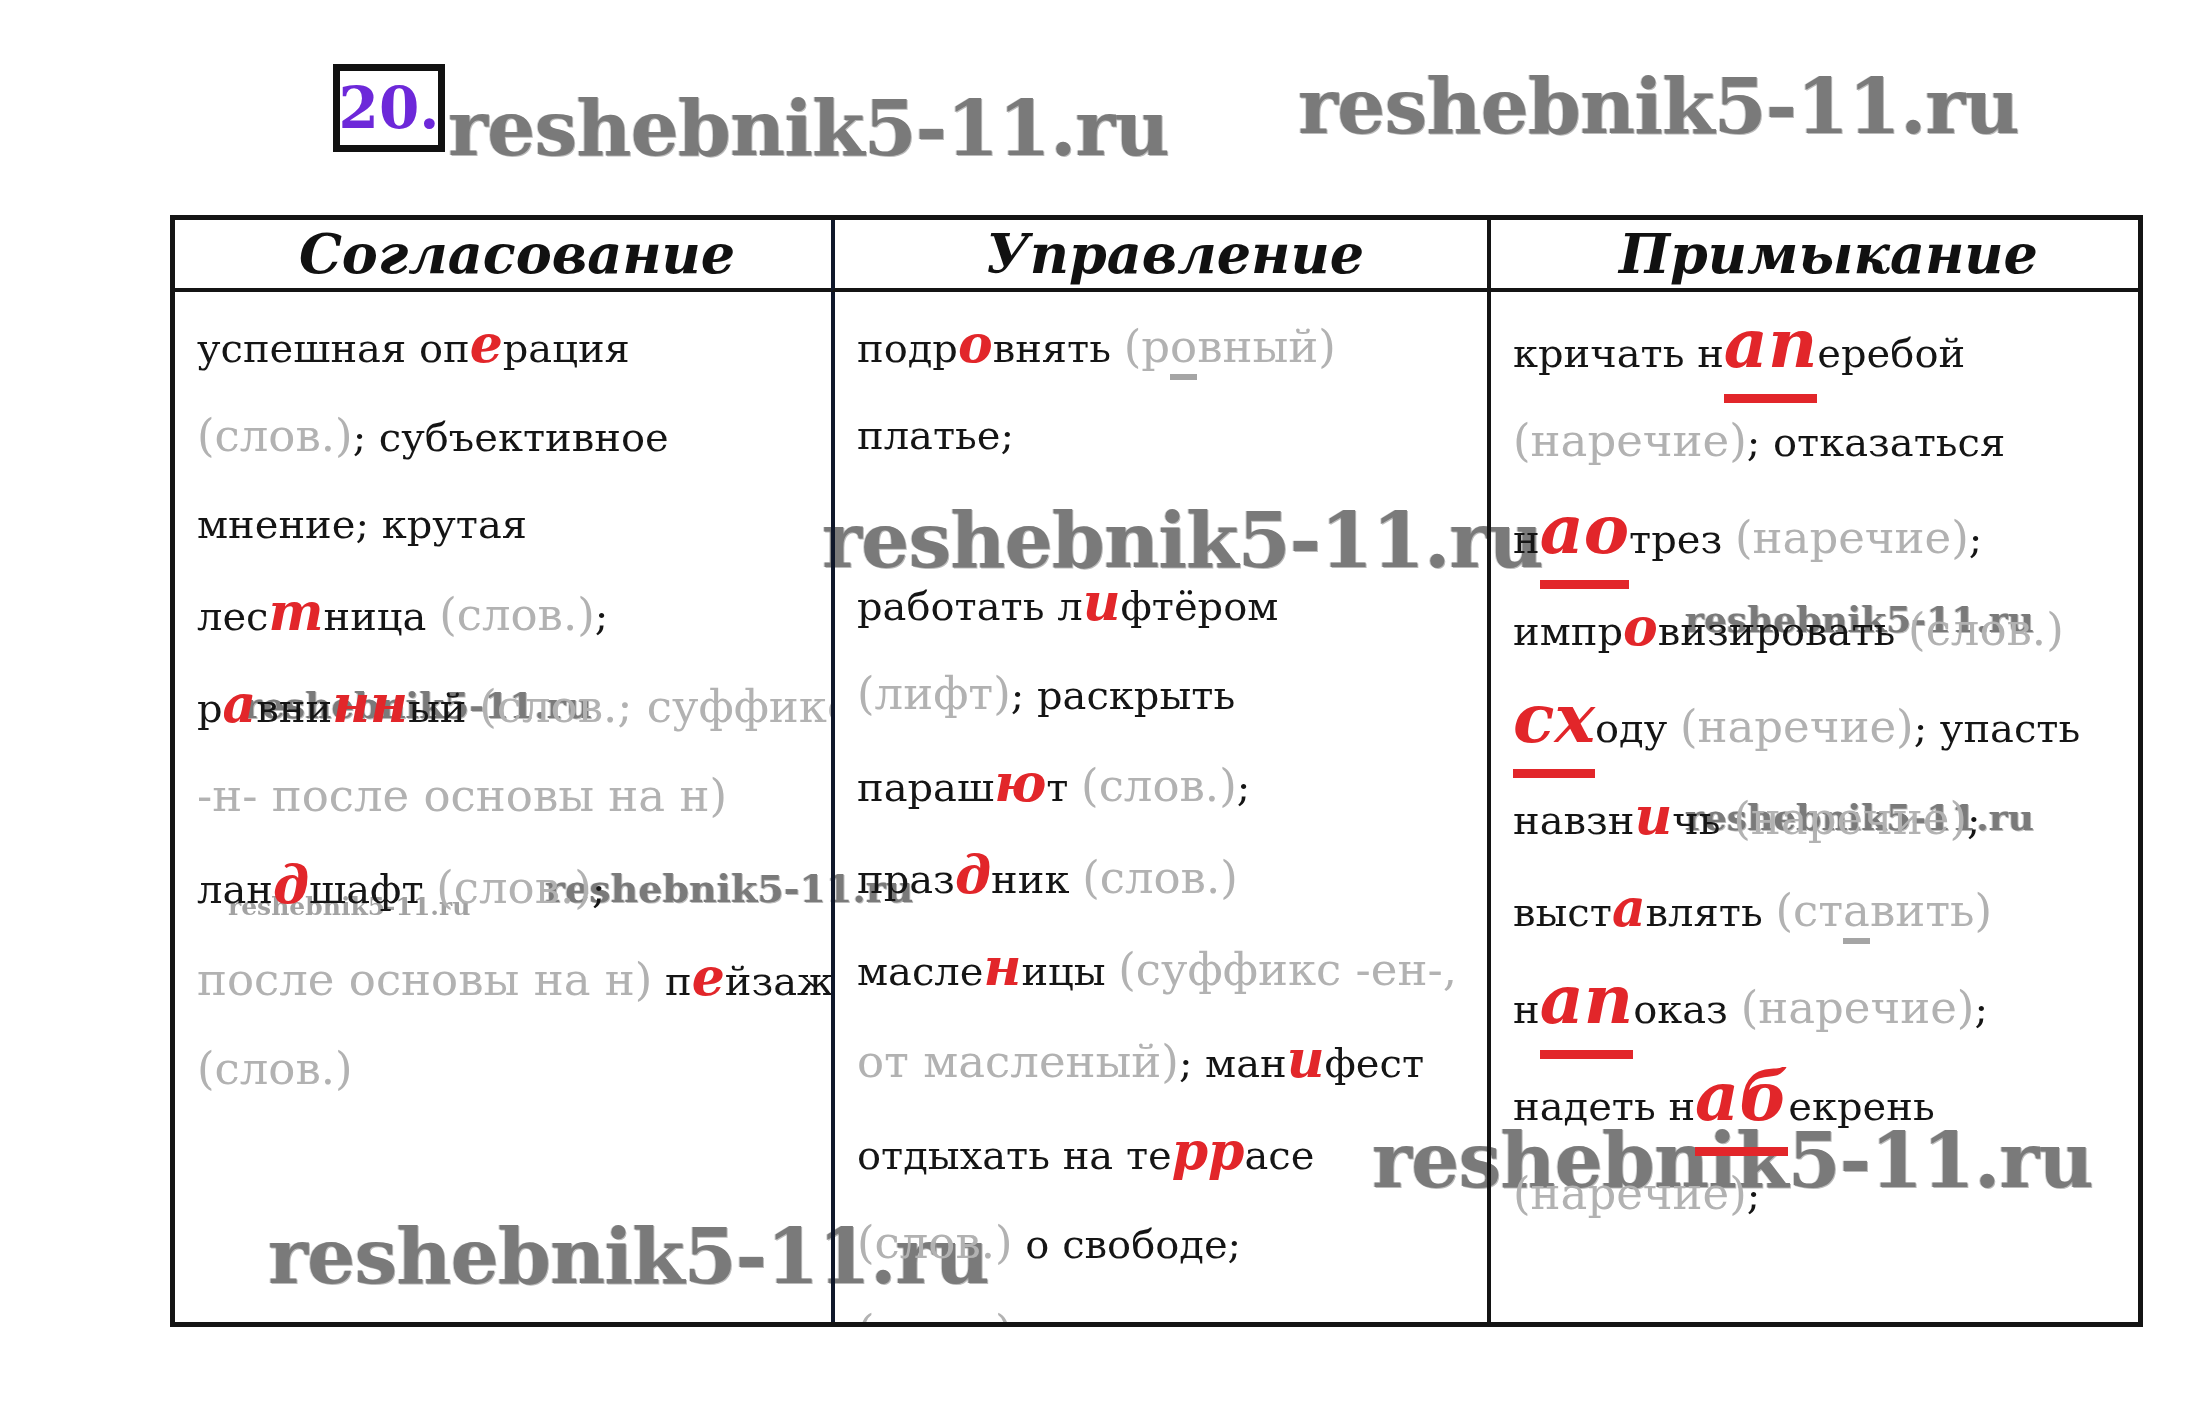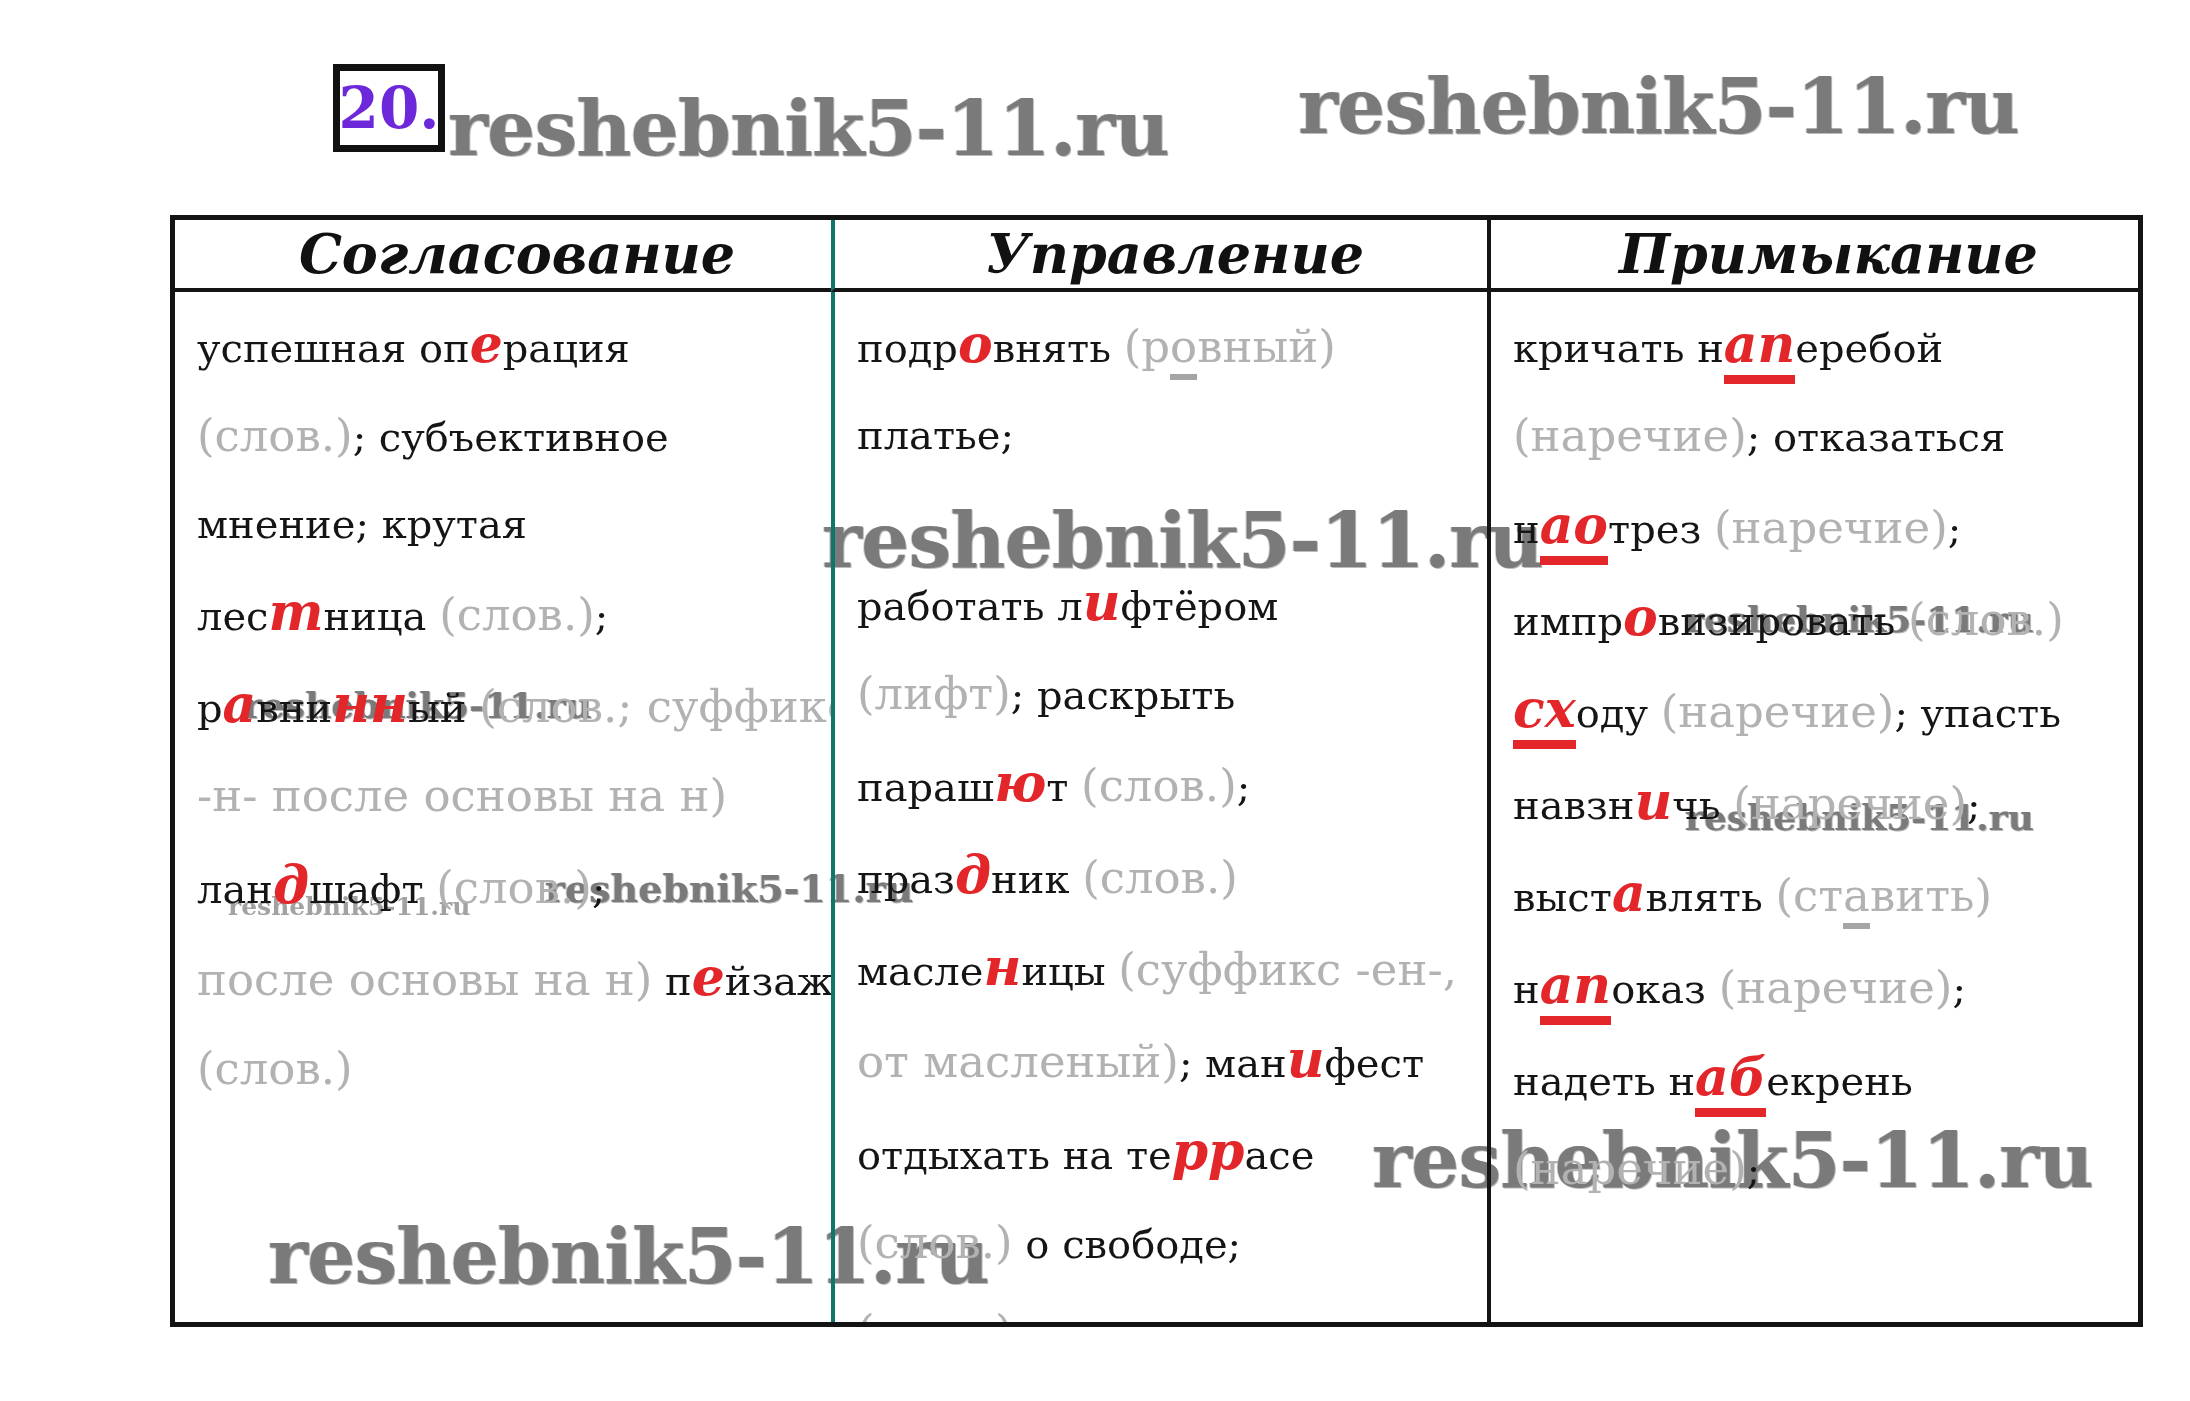--- a/index.html
+++ b/index.html
@@ -37,28 +37,28 @@
   .tbl{
     position:absolute;left:170px;top:215px;width:1973px;height:1112px;
     border:5px solid #141414;box-sizing:border-box;z-index:2;
     display:grid;grid-template-columns:656px 660px 1fr;
     grid-template-rows:72px 1fr;background:transparent;
   }
   .th{
     border-bottom:4px solid #141414;display:flex;align-items:center;justify-content:center;
     font-weight:bold;font-style:italic;font-size:54px;color:#111;padding-left:28px;
   }
-  .th:nth-child(2),.td:nth-child(5){border-left:4px solid #0f766e;border-right:4px solid #141414;}
+  .th:nth-child(2),.td:nth-child(5){border-left:4px solid #0f172a;border-right:4px solid #141414;}
   .td{padding:12px 10px 0 22px;overflow:hidden;}
   .line{min-height:79px;line-height:79px;white-space:nowrap;}
   
   .t-k{font-size:40px;color:#151515;}
   .t-r{font-style:italic;font-size:52px;color:#e2262a;font-weight:bold;}
-  .t-u{font-style:italic;font-size:52px;color:#e2262a;font-weight:bold;
-       border-bottom:9px solid #e2262a;padding-bottom:1px;}
+  .t-u{font-style:italic;font-size:68px;color:#e2262a;font-weight:bold;
+       border-bottom:9px solid #e2262a;padding-bottom:11px;}
   .t-g{font-style:normal;font-size:45px;color:#b2b2b2;}
   .t-h{font-style:normal;font-size:45px;color:#b2b2b2;
        border-bottom:6px solid #a5a5a5;padding-bottom:1px;}
 </style>
 </head>
 <body>
 
 <div class="num-box">
   <span>20.</span>
 </div>

